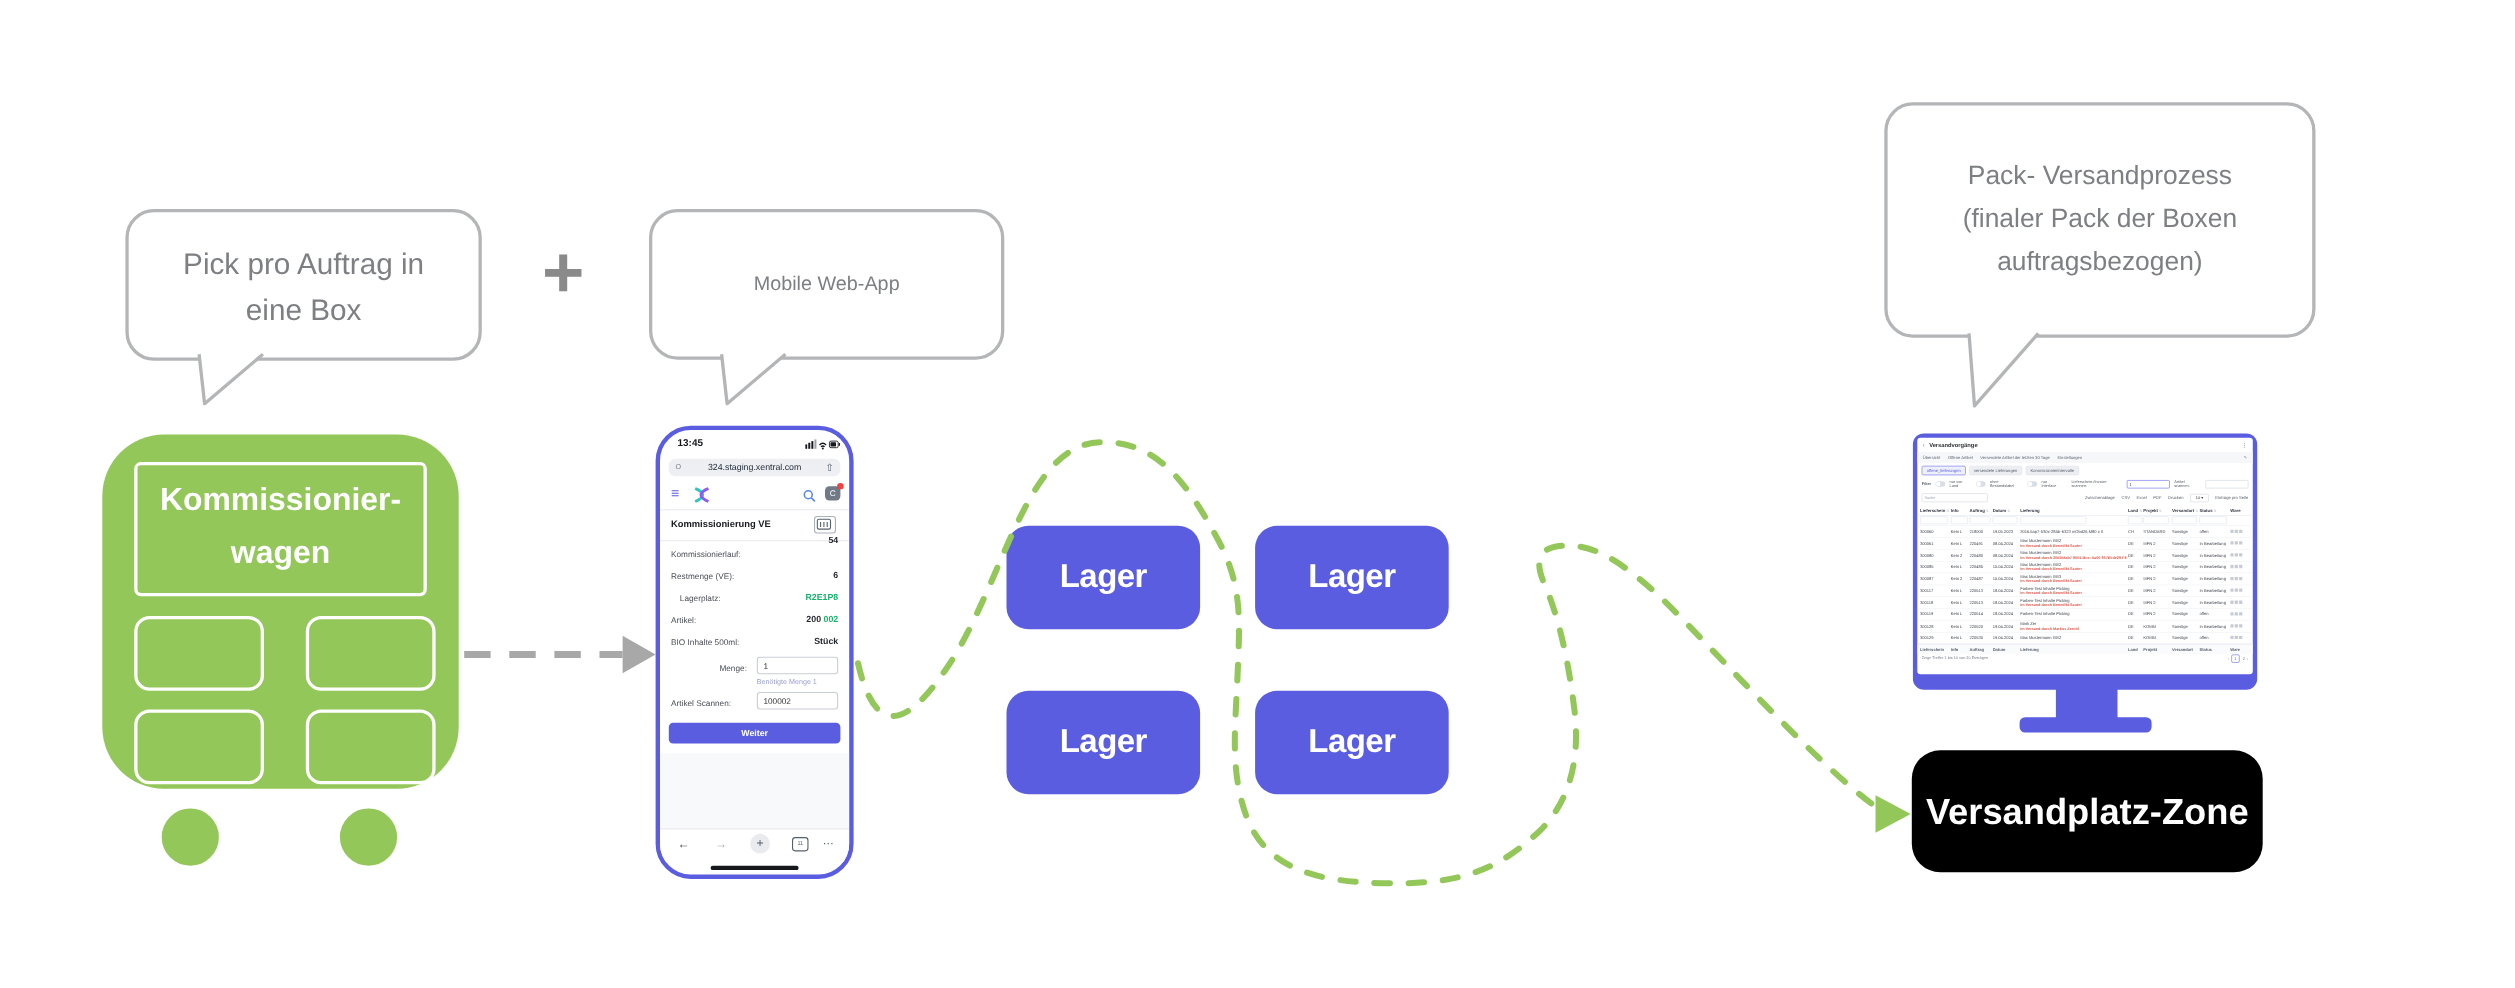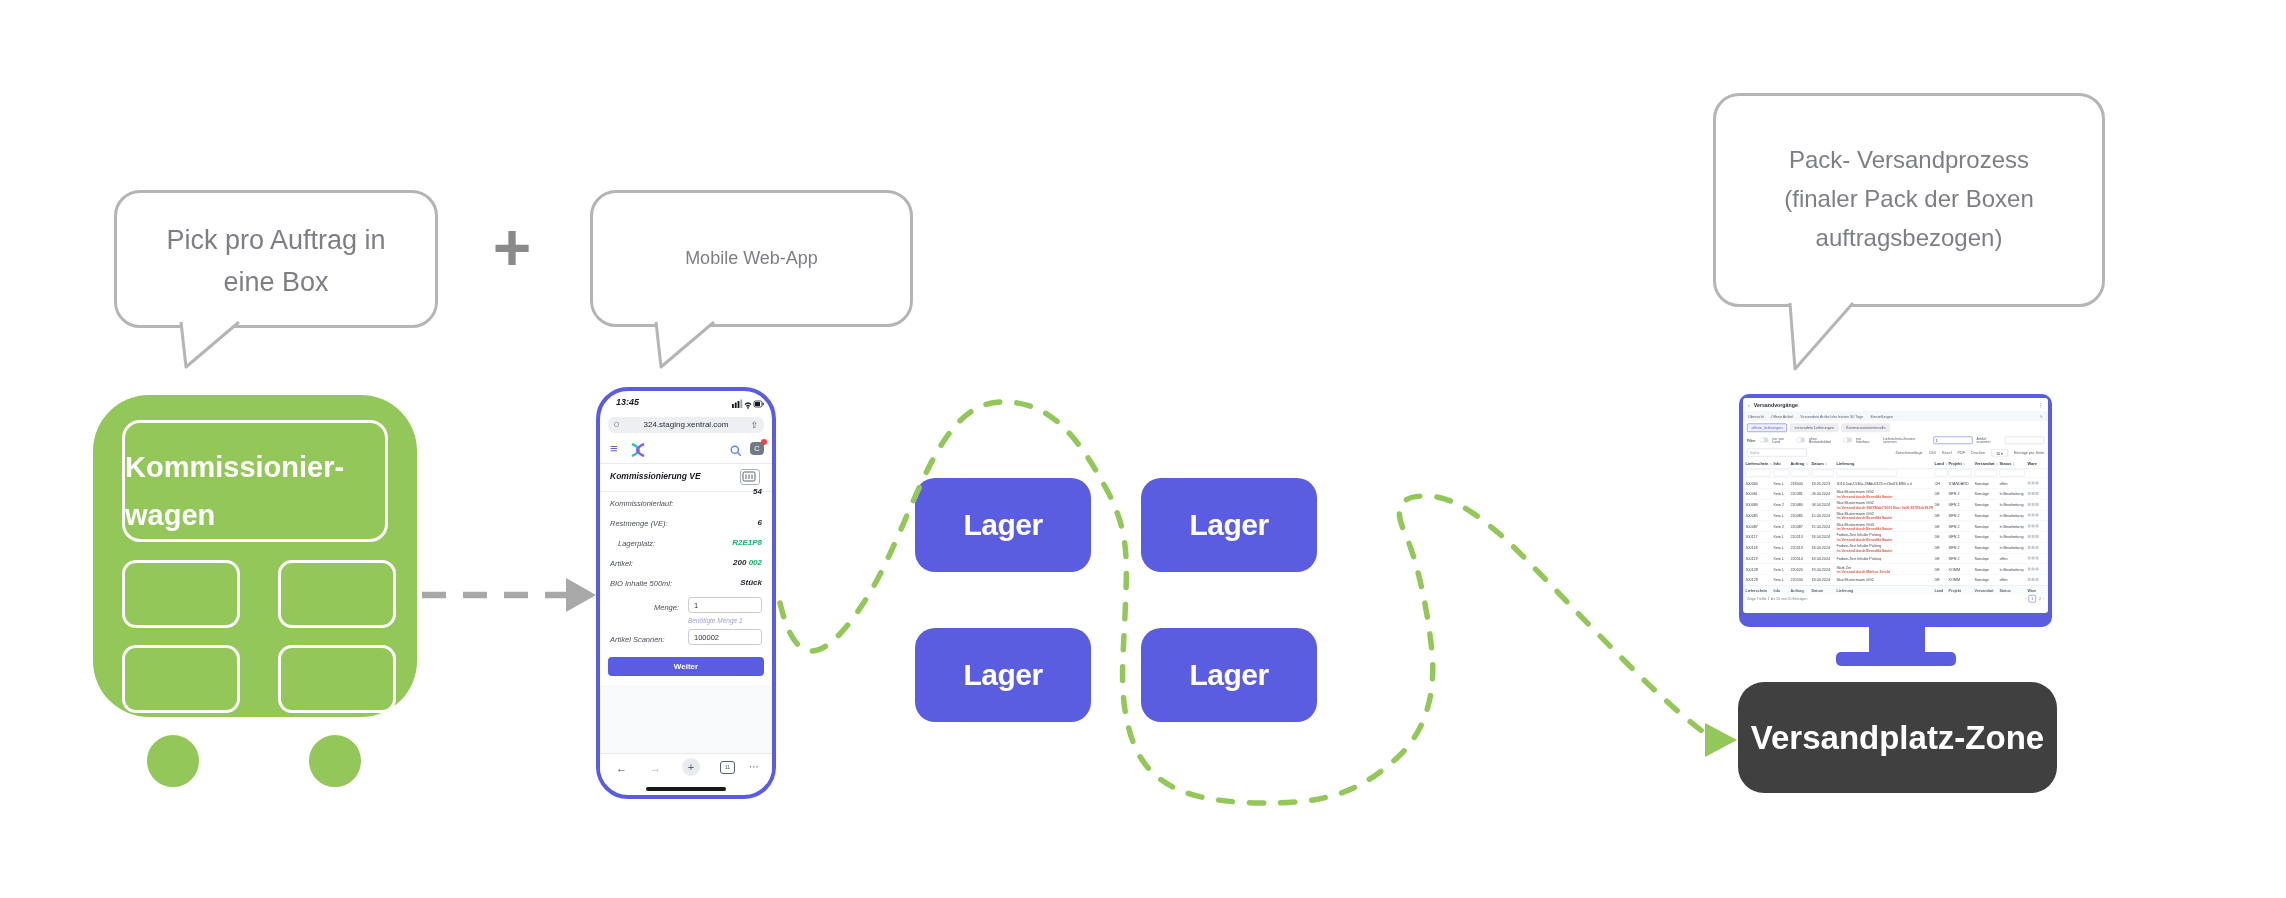--- a/index.html
+++ b/index.html
@@ -3,46 +3,46 @@
 <meta charset="utf-8">
 <style>
   html,body{margin:0;padding:0;background:#fff;font-family:"Liberation Sans",sans-serif;}
   #canvas{position:relative;width:2286px;height:898px;background:#fff;overflow:hidden;}
   .abs{position:absolute;}
   
   .bubble{position:absolute;background:#fff;border:3px solid #b3b5b7;border-radius:26px;color:#7d7f83;text-align:center;}
   .bubble .bl{display:block;}
   
   .cart{position:absolute;left:93px;top:395px;width:324px;height:322px;background:#94C75A;border-radius:56px;}
-  .cart-label{position:absolute;left:29px;top:25px;width:266px;height:122px;border:3px solid #fff;border-radius:18px;color:#fff;font-weight:bold;font-size:29px;text-align:left;line-height:48px;padding-top:20px;box-sizing:border-box;}
+  .cart-label{position:absolute;left:29px;top:25px;width:266px;height:122px;border:3px solid #fff;border-radius:6px;color:#fff;font-weight:bold;font-size:29px;text-align:center;line-height:48px;padding-top:8px;box-sizing:border-box;}
   .slot{position:absolute;width:112px;height:62px;border:3px solid #fff;border-radius:14px;}
   .wheel{position:absolute;top:730px;width:52px;height:52px;background:#94C75A;border:5px solid #fff;border-radius:50%;}
   
   .plus{position:absolute;left:486px;top:214px;width:52px;text-align:center;font-size:66px;font-weight:bold;color:#8a8a8a;line-height:66px;}
   
   .phone{position:absolute;left:596px;top:387px;width:180px;height:412px;box-sizing:border-box;border:4px solid #5A5DE0;border-radius:32px;background:#fff;overflow:hidden;}
-  .phone .t{position:absolute;white-space:nowrap;font-style:italic;}
+  .phone .t{position:absolute;white-space:nowrap;}
   .urlbar{position:absolute;left:8px;right:8px;top:26px;height:16px;background:#edeff2;border-radius:6px;font-size:8px;color:#1f2937;text-align:center;line-height:16px;}
   .urlbar .lefticon{position:absolute;left:6px;top:0;font-size:6.5px;color:#7a828c;}
   .urlbar .shareicon{position:absolute;right:6px;top:0;font-size:9px;color:#55606c;}
   .avatar{position:absolute;left:150px;top:51px;width:14px;height:13px;background:#717a85;border-radius:4px;color:#fff;font-size:7.5px;text-align:center;line-height:13px;}
   .badge{position:absolute;right:-3px;top:-3px;width:6px;height:6px;background:#ef4444;border-radius:50%;}
   .hairline{position:absolute;left:0;right:0;height:1px;background:#e8eaee;}
   .prow-label{font-size:7.5px;color:#4a4f57;}
   .prow-val{font-size:8px;font-weight:bold;color:#23272e;}
   .green{color:#17B26A;}
   .pinput{position:absolute;left:88px;width:74px;height:16px;border:1px solid #c9ced6;border-radius:3px;font-size:7.5px;color:#333;line-height:16px;padding-left:5px;box-sizing:border-box;background:#fff;}
   .weiter{position:absolute;left:8px;right:8px;top:266px;height:19px;background:#5A5DE0;border-radius:4px;color:#fff;font-size:8px;font-weight:bold;text-align:center;line-height:19px;}
   .scanbtn{position:absolute;left:140px;top:78px;width:18px;height:14px;border:1px solid #aab1bc;border-radius:3px;}
   .navbar{position:absolute;left:0;right:0;top:362px;height:30px;background:#fff;border-top:1px solid #e5e7eb;}
   .homebar{position:absolute;left:46px;top:396px;width:80px;height:4px;background:#16181c;border-radius:2px;}
   
   .lager{position:absolute;width:176px;height:94px;background:#5A5DE0;border-radius:20px;color:#fff;font-size:30px;font-weight:bold;text-align:center;line-height:94px;letter-spacing:-0.5px;}
   
-  .vzone{position:absolute;left:1738px;top:682px;width:319px;height:111px;background:#404040;border-radius:26px;color:#fff;font-size:33px;font-weight:bold;text-align:center;line-height:111px;}
+  .vzone{position:absolute;left:1738px;top:682px;width:319px;height:111px;background:#000000;border-radius:26px;color:#fff;font-size:33px;font-weight:bold;text-align:center;line-height:111px;}
   
   .monitor{position:absolute;left:1739px;top:394px;width:313px;height:233px;background:#5A5DE0;border-radius:10px;box-sizing:border-box;padding:4px 4px 14px 4px;}
   .mscreen{width:305px;height:215px;background:#fff;border-radius:3px;overflow:hidden;}
   .mscale{width:610px;height:430px;transform:scale(0.5);transform-origin:0 0;font-size:7.5px;color:#3e434b;}
   .stand-neck{position:absolute;left:1869px;top:626px;width:56px;height:28px;background:#5A5DE0;}
   .stand-base{position:absolute;left:1836px;top:652px;width:120px;height:14px;background:#5A5DE0;border-radius:5px;}
   .mrow{display:flex;align-items:center;box-sizing:border-box;}
   .mtitle{height:26px;padding:0 10px;font-size:10.5px;font-weight:bold;color:#2b2f36;}
   .mmenu{height:20px;padding:0 10px;background:#f6f7f9;font-size:7.5px;color:#5b6472;gap:14px;}
   .mchips{height:26px;padding:0 8px;gap:6px;}

